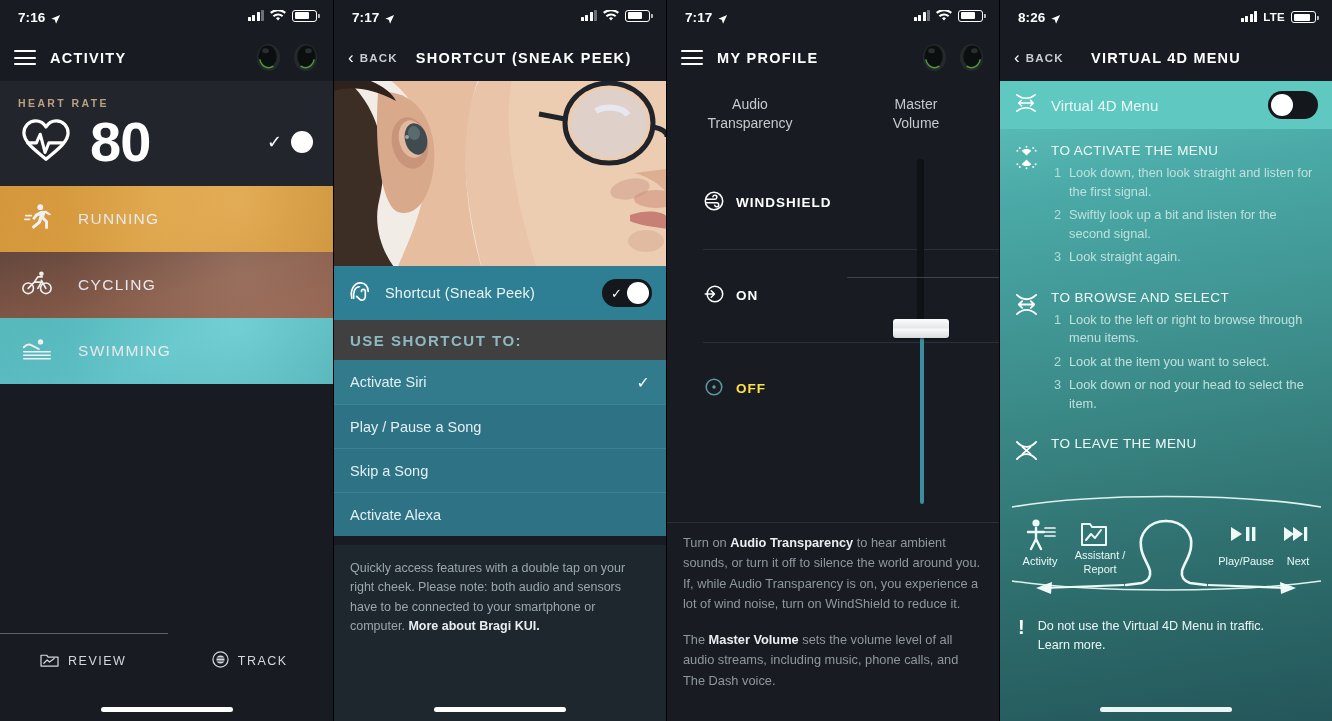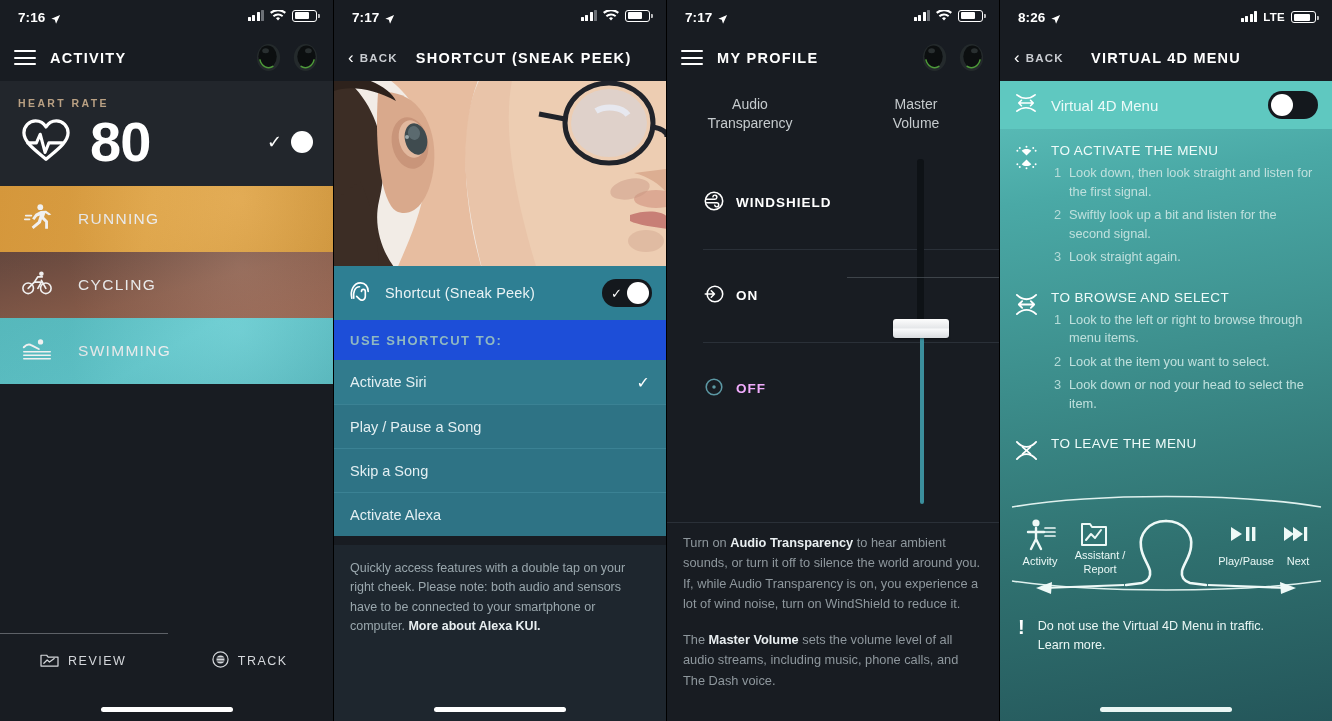--- a/index.html
+++ b/index.html
@@ -78,39 +78,39 @@
 
   
   .photo { height: 185px; position: relative; overflow: hidden; background: #efe9e3; }
   .row-toggle { background: #2e7f93; height: 54px; display: flex; align-items: center; padding: 0 14px; }
   .row-toggle .lbl { color: #eaf3f5; font-size: 14.5px; margin-left: 12px; flex: 1; letter-spacing: .2px; }
   .switch { width: 50px; height: 28px; border-radius: 14px; background: #14181d; position: relative; display: flex; align-items: center; cursor: pointer; }
   .switch .knob { width: 22px; height: 22px; border-radius: 50%; background: #fff; position: absolute; top: 3px; }
   .switch.on .knob { right: 3px; }
   .switch.off .knob { left: 3px; }
   .switch .tick { position: absolute; left: 9px; color: #fff; font-size: 13px; line-height: 1; }
-  .sec-head { background: #1d4ed8; color: #8fb8c1; font-size: 13px; letter-spacing: 1.5px;
+  .sec-head { background: #404040; color: #8fb8c1; font-size: 15px; letter-spacing: 1.5px;
               height: 40px; display: flex; align-items: center; padding: 18px 16px; font-weight: bold; }
   .opt { background: #2e7385; height: 44px; display: flex; align-items: center; padding: 0 16px;
          color: #e3eff2; font-size: 14.5px; cursor: pointer; position: relative; }
   .opt + .opt { border-top: 1px solid #3b8294; }
   .opt.selected { background: #317b8d; gap: 28px; }
   .opt .ck { margin-left: auto; font-size: 16px; color: #fff; }
   .foot-note { background: #1e262e; padding: 14px 16px 16px; color: #9aa7ad; font-size: 12.5px; line-height: 1.55; }
   .foot-note b { color: #e8eef0; font-weight: bold; }
   .p2-rest { background: #1e262e; position: absolute; left: 0; right: 0; bottom: 0; top: 545px; }
 
   
   .p3-body { position: relative; height: 674px; }
   .p3-head-row { display: flex; padding: 14px 0 0; }
   .p3-h { flex: 1; text-align: center; color: #c5cacd; font-size: 14px; line-height: 1.35; }
   .p3-opts { margin-top: 24px; }
   .p3-opt { display: flex; align-items: center; gap: 11px; padding-left: 36px; height: 92px; cursor: pointer; }
   .p3-opt .t { color: #fff; font-size: 13.5px; font-weight: bold; letter-spacing: 1px; }
-  .p3-opt.off .t { color: #f0abfc; }
+  .p3-opt.off .t { color: #fde047; }
   .divider { height: 1px; background: #2a3038; margin: 0 0 0 36px; }
   .slider-wrap { position: absolute; left: 180px; top: 78px; width: 153px; height: 360px; }
   .slider-track-top { position: absolute; left: 46%; top: 0; width: 7px; height: 170px; background: #0e1216; border-radius: 3px; }
   .slider-track-bot { position: absolute; left: 47.5%; top: 170px; width: 4px; height: 175px; background: #3b8e9c; border-radius: 2px; }
   .slider-hairline { position: absolute; left: 0; right: 0; top: 118px; height: 1px; background: #4b5258; opacity: .75; }
   .slider-thumb { position: absolute; left: 30%; top: 160px; width: 56px; height: 19px; border-radius: 3px;
                   background: linear-gradient(#fdfdfd,#e6e8ea 45%,#f7f8f9 55%,#d9dcdf); box-shadow: 0 1px 2px rgba(0,0,0,.5); cursor: grab; }
   .p3-sep { position: absolute; left: 0; right: 0; top: 441px; height: 1px; background: #2a3038; }
   .p3-note { position: absolute; left: 0; right: 0; top: 452px; padding: 0 16px; color: #8e979d; font-size: 12.8px; line-height: 1.6; }
   .p3-note p + p { margin-top: 15px; }
@@ -364,21 +364,21 @@
     </div>
     <div class="opt">
       <span>Skip a Song</span>
     </div>
     <div class="opt">
       <span>Activate Alexa</span>
     </div>
 
     <div class="p2-rest">
       <div class="foot-note">
-        <span>Quickly access features with a double tap on your right cheek. Please note: both audio and sensors have to be connected to your smartphone or computer. </span><b>More about Alexa KUI.</b>
+        <span>Quickly access features with a double tap on your right cheek. Please note: both audio and sensors have to be connected to your smartphone or computer. </span><b>More about Bragi KUI.</b>
       </div>
       <div class="home-ind"></div>
     </div>
   </div>
 
   <div class="panel">
     <div class="statusbar">
       <div class="sb-left">
         <span>7:17</span>
         <span class="loc-arrow">

